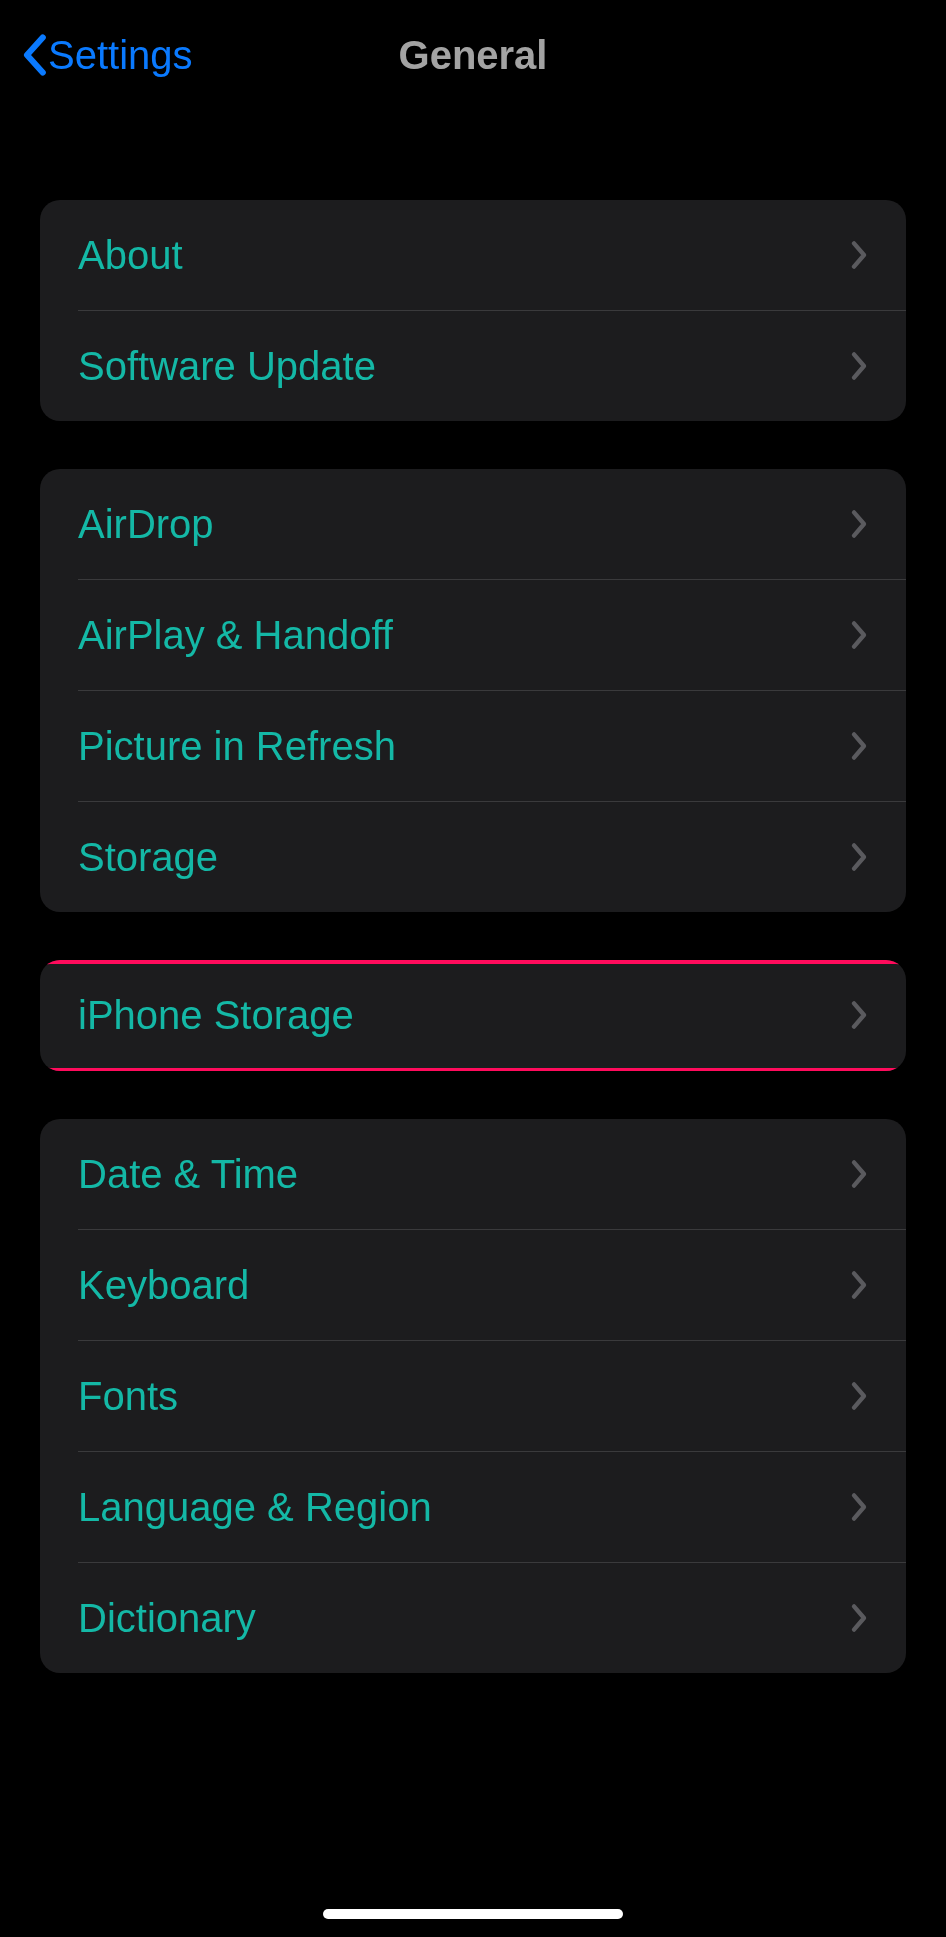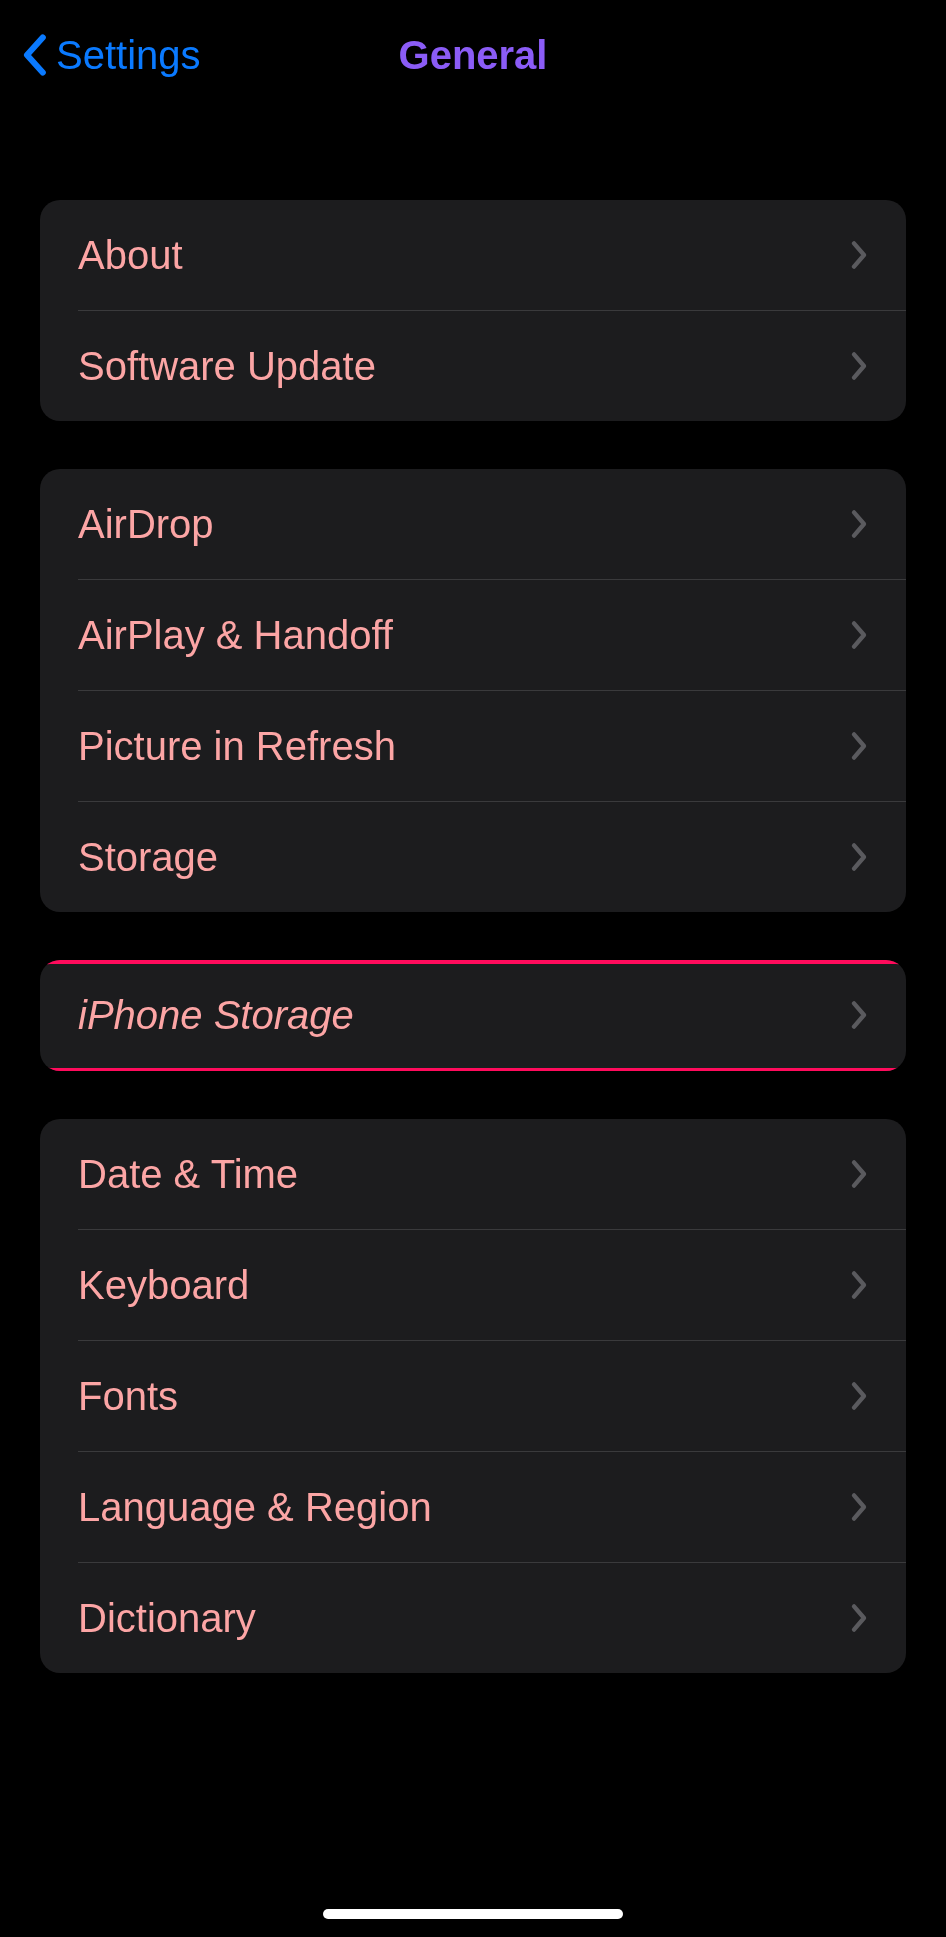--- a/index.html
+++ b/index.html
@@ -22,32 +22,32 @@
       height: 110px;
       padding: 0 20px;
       position: relative;
     }
     .back-button {
       display: flex;
       align-items: center;
       color: #0a7aff;
       font-size: 40px;
       font-weight: 400;
-      gap: 8px;
+      gap: 0;
       cursor: pointer;
     }
     .back-chevron {
       width: 28px;
       height: 42px;
     }
     .nav-title {
       position: absolute;
       left: 50%;
       transform: translateX(-50%);
-      color: #8b5cf6;
+      color: #a3a3a3;
       font-size: 40px;
       font-weight: 600;
     }
     .content {
       padding: 0 40px;
     }
     .section {
       background: #1c1c1e;
       border-radius: 20px;
       margin-top: 90px;
@@ -65,21 +65,21 @@
     .row {
       display: flex;
       align-items: center;
       justify-content: space-between;
       height: 110px;
       padding: 0 38px 0 38px;
       cursor: pointer;
       position: relative;
     }
     .row-label {
-      color: #fca5a5;
+      color: #14b8a6;
       font-size: 40px;
       font-weight: 400;
     }
     .row-chevron {
       width: 18px;
       height: 30px;
       flex-shrink: 0;
     }
     .separator {
       height: 1px;
@@ -163,21 +163,21 @@
     <div class="separator"></div>
     <div class="row">
       <span class="row-label">Storage</span>
       <svg class="row-chevron" viewBox="0 0 10 18" fill="none">
         <path d="M2 2 L8 9 L2 16" stroke="#5a5a5e" stroke-width="2.6" stroke-linecap="round" stroke-linejoin="round"></path>
       </svg>
     </div>
   </div>
 
   <div class="section subsequent highlighted-section">
-    <div class="row" style="position:relative;font-style:italic;">
+    <div class="row" style="position:relative;">
       <div class="highlight-box"></div>
       <span class="row-label">iPhone Storage</span>
       <svg class="row-chevron" viewBox="0 0 10 18" fill="none">
         <path d="M2 2 L8 9 L2 16" stroke="#5a5a5e" stroke-width="2.6" stroke-linecap="round" stroke-linejoin="round"></path>
       </svg>
     </div>
     <div class="separator"></div>
   </div>
 
   <div class="section subsequent">

